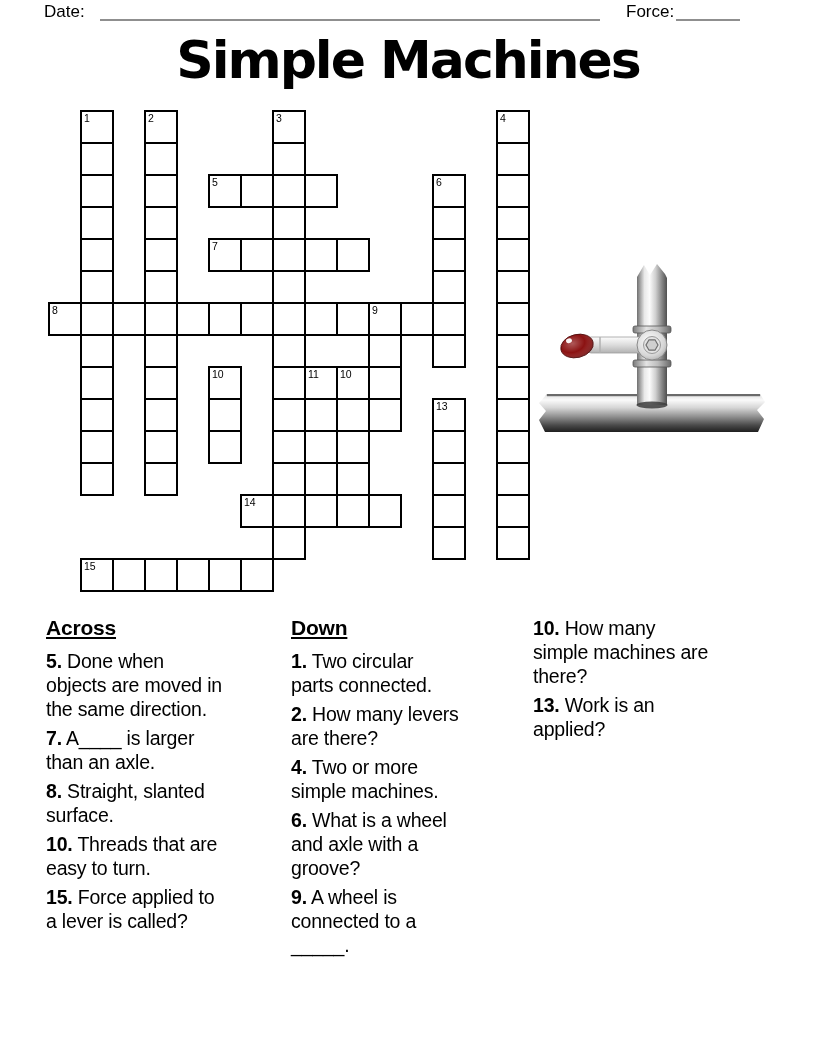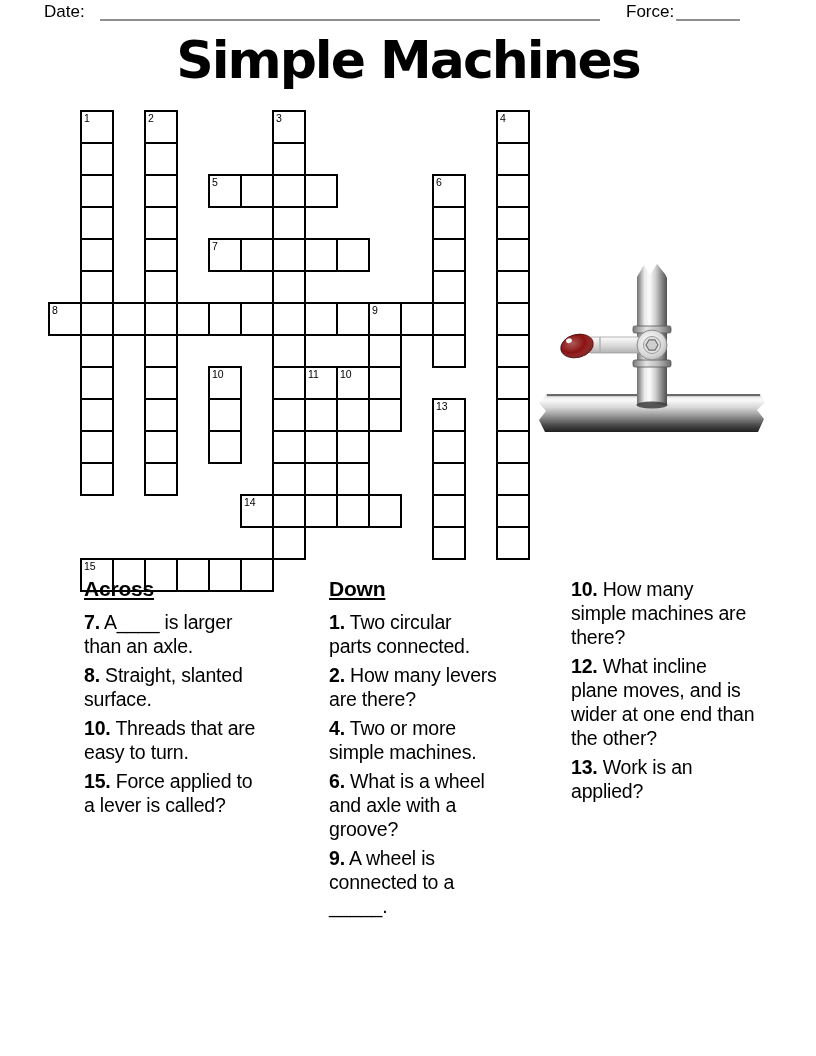--- a/index.html
+++ b/index.html
@@ -26,21 +26,21 @@
     position:absolute;width:34px;height:34px;border:2px solid #000;
     box-sizing:border-box;background:#fff;
   }
   .cellnum{
     position:absolute;top:0px;left:2px;font-size:10.5px;line-height:12px;
     font-family:"Liberation Sans",sans-serif;color:#000;
   }
   
   .illus{position:absolute;left:537px;top:258px;}
   
-  .clue-col{position:absolute;top:577px;margin-left:38px;}
+  .clue-col{position:absolute;top:616px;}
   .col-across{left:46px;width:242px;}
   .col-down{left:291px;width:238px;}
   .col-down2{left:533px;width:252px;}
   .clue-heading{
     font-size:21px;font-weight:bold;text-decoration:underline;
     margin:0 0 9px 0;letter-spacing:-0.2px;
   }
   .clue{
     white-space:pre-line;font-size:19.5px;line-height:24px;
     margin:0 0 5px 0;letter-spacing:-0.2px;
@@ -256,20 +256,23 @@
     </g>
 
     <circle cx="115" cy="87" r="15" fill="url(#hubg)" stroke="#8a8a8a" stroke-width="1"></circle>
     <circle cx="115" cy="87" r="8.5" fill="#e3e3e3" stroke="#9a9a9a" stroke-width="1"></circle>
     <polygon points="121,87 118,92.2 112,92.2 109,87 112,81.8 118,81.8" fill="#cfcfcf" stroke="#6f6f6f" stroke-width="1.2"></polygon>
   </svg>
 
   <div class="clue-col col-across">
     <p class="clue-heading">Across</p>
     <div>
+        <p class="clue"><b>5.</b> Done when
+objects are moved in
+the same direction.</p>
         <p class="clue"><b>7.</b> A____ is larger
 than an axle.</p>
         <p class="clue"><b>8.</b> Straight, slanted
 surface.</p>
         <p class="clue"><b>10.</b> Threads that are
 easy to turn.</p>
         <p class="clue"><b>15.</b> Force applied to
 a lever is called?</p>
       </div>
   </div>
@@ -290,22 +293,18 @@
 connected to a
 _____.</p>
       </div>
   </div>
 
   <div class="clue-col col-down2">
     <div>
         <p class="clue"><b>10.</b> How many
 simple machines are
 there?</p>
-        <p class="clue"><b>12.</b> What incline
-plane moves, and is
-wider at one end than
-the other?</p>
         <p class="clue"><b>13.</b> Work is an
 applied?</p>
       </div>
   </div>
 
 </div>
 
 </body></html>

